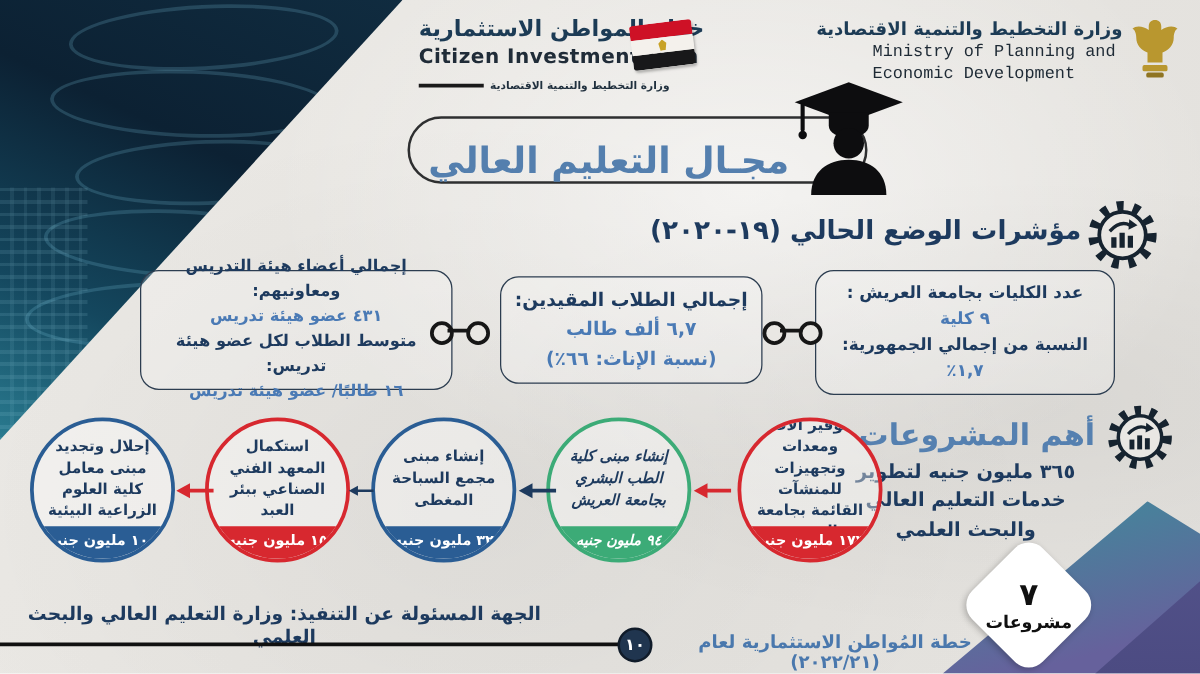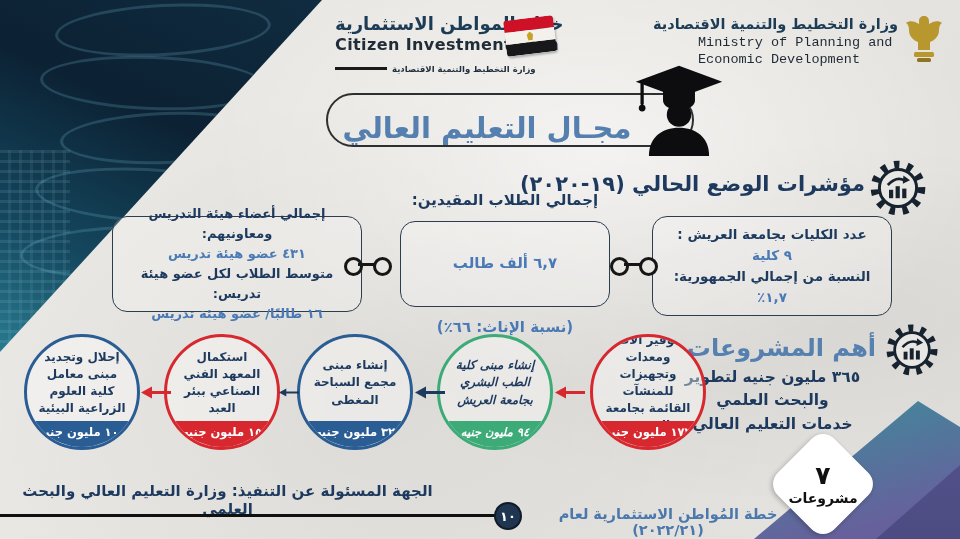--- a/index.html
+++ b/index.html
@@ -56,21 +56,21 @@
   .gear2{position:absolute;left:884px;top:322px;width:56px;height:56px;}
   .sec2-sub{position:absolute;right:95px;top:366px;width:185px;text-align:center;direction:rtl;
     font-size:15.5px;font-weight:bold;color:#1d3a5e;line-height:1.5;}
   
   .ibox{position:absolute;border:1.8px solid #2c3d50;border-radius:15px;background:rgba(255,255,255,.22);
     display:flex;flex-direction:column;justify-content:center;text-align:center;direction:rtl;
     padding:6px 8px;box-sizing:border-box;line-height:1.55;}
   .ibox .t-navy{color:#1d3a5e;font-weight:bold;}
   .ibox .t-blue{color:#4a7ab5;font-weight:bold;}
   .box-r{left:652px;top:216px;width:240px;height:100px;font-size:13.5px;}
-  .box-m{left:400px;top:221px;width:210px;height:86px;font-size:15px;gap:40px;}
+  .box-m{left:400px;top:221px;width:210px;height:86px;font-size:15px;}
   .box-l{left:112px;top:216px;width:250px;height:96px;font-size:13px;}
   
   .link{position:absolute;top:257px;height:14px;}
   .link .dot{position:absolute;top:0;width:13px;height:13px;border:3px solid #161616;border-radius:50%;background:#e9e7e3;}
   .link .bar{position:absolute;top:5.5px;height:3px;background:#161616;}
   .link1{left:610px;width:48px;}
   .link2{left:344px;width:48px;}
   .link .d1{left:0;} .link .d2{right:0;}
   .link .bar{left:14px;right:14px;}
   
@@ -209,22 +209,22 @@
     <circle cx="50" cy="50" r="39" fill="none" stroke="#16232f" stroke-width="13" stroke-dasharray="9 13"></circle>
     <circle cx="50" cy="50" r="31" fill="#e9e7e3" stroke="#16232f" stroke-width="5"></circle>
     <rect x="35" y="53" width="7" height="14" fill="#16232f"></rect>
     <rect x="46" y="47" width="7" height="20" fill="#16232f"></rect>
     <rect x="57" y="51" width="7" height="16" fill="#16232f"></rect>
     <path d="M33,45 Q47,30 60,37" fill="none" stroke="#16232f" stroke-width="4.5"></path>
     <polygon points="59,29 70,37 58,43" fill="#16232f"></polygon>
   </svg>
   <div class="sec2-sub">
     <div>٣٦٥ مليون جنيه لتطوير</div>
+    <div>خدمات التعليم العالي</div>
     <div>والبحث العلمي</div>
-    <div>خدمات التعليم العالي</div>
   </div>
 
   <div class="proj c-red p1">
     <div class="name">توفير آلات ومعدات وتجهيزات للمنشآت القائمة بجامعة العريش</div>
     <div class="ribbon">١٧٣ مليون جنيه</div>
   </div>
   <div class="proj c-green p2">
     <div class="name">إنشاء مبنى كلية الطب البشري بجامعة العريش</div>
     <div class="ribbon">٩٤ مليون جنيه</div>
   </div>

